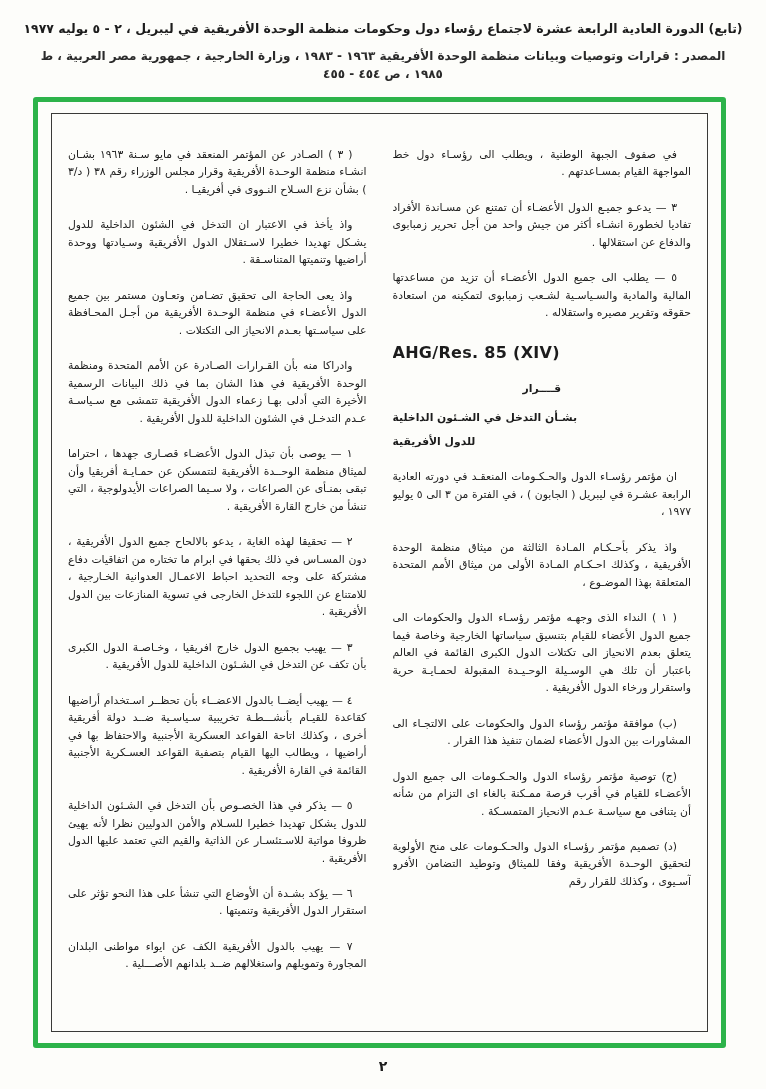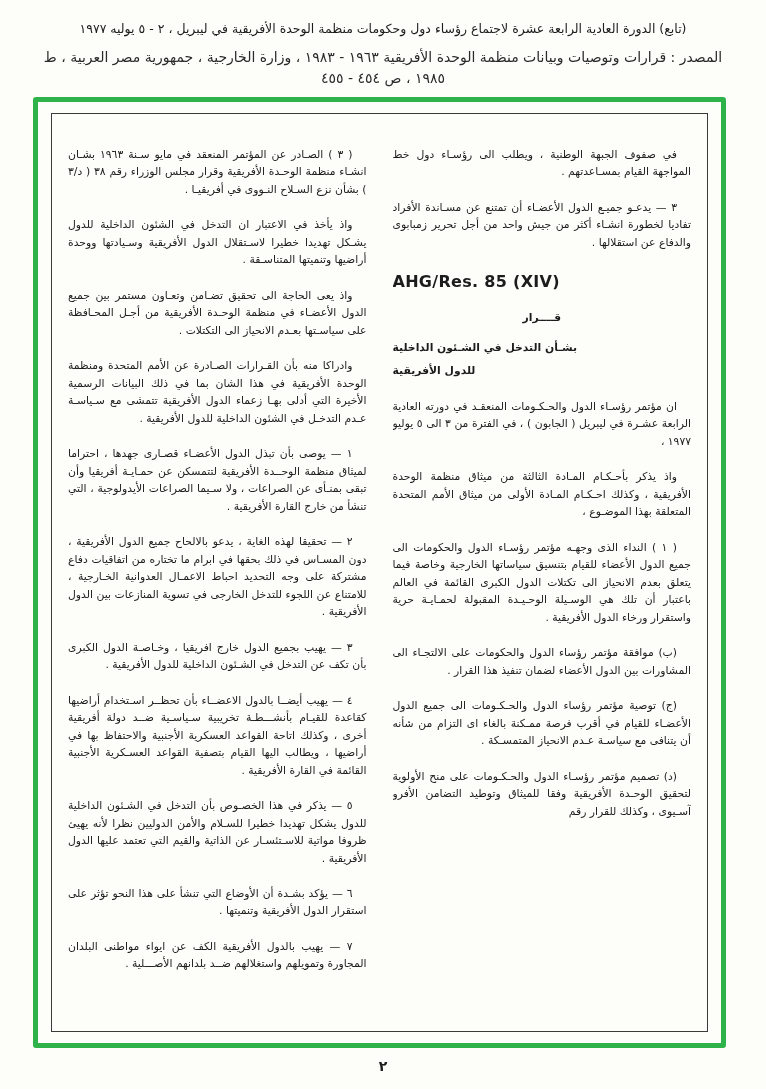--- a/index.html
+++ b/index.html
@@ -19,29 +19,29 @@
   }
   .page{width:766px;height:1089px;position:relative;}
 
   
   .header{
     padding-top:20px;
     text-align:center;
   }
   .header-line1{
     font-size:12.5px;
-    font-weight:normal;
+    font-weight:bold;
     letter-spacing:0;
     line-height:1.5;
     padding:0 8px;
   }
   .header-rule-space{height:8px;}
   .header-line2{
-    font-size:14px;
-    font-weight:normal;
+    font-size:12px;
+    font-weight:bold;
     color:#2a2a2a;
     line-height:1.5;
     padding:0 40px;
   }
 
   
   .green-frame{
     position:absolute;
     left:33px;
     top:97px;
@@ -123,20 +123,21 @@
     <div class="header-rule-space"></div>
     <div class="header-line2">المصدر : قرارات وتوصيات وبيانات منظمة الوحدة الأفريقية ١٩٦٣ - ١٩٨٣ ، وزارة الخارجية ، جمهورية مصر العربية ، ط ١٩٨٥ ، ص ٤٥٤ - ٤٥٥</div>
   </div>
 
   <div class="green-frame">
     <div class="inner-frame">
       <div class="columns">
         <div class="col col-right">
             <p class="block paragraph">في صفوف الجبهة الوطنية ، ويطلب الى رؤسـاء دول خط المواجهة القيام بمسـاعدتهم .</p>
             <p class="block paragraph">٣ — يدعـو جميـع الدول الأعضـاء أن تمتنع عن مسـاندة الأفراد تفاديا لخطورة انشـاء أكثر من جيش واحد من أجل تحرير زمبابوى والدفاع عن استقلالها .</p>
+            <p class="block paragraph">٥ — يطلب الى جميع الدول الأعضـاء أن تزيد من مساعدتها المالية والمادية والسـياسـية لشـعب زمبابوى لتمكينه من استعادة حقوقه وتقرير مصيره واستقلاله .</p>
             <p class="block code">AHG/Res. 85 (XIV)</p>
             <p class="block heading-center">قــــرار</p>
             <p class="block heading-sub">بشـأن التدخل في الشـئون الداخلية</p>
             <p class="block heading-sub">للدول الأفريقية</p>
             <p class="block paragraph">ان مؤتمر رؤسـاء الدول والحـكـومات المنعقـد في دورته العادية الرابعة عشـرة في ليبريل ( الجابون ) ، في الفترة من ٣ الى ٥ يوليو ١٩٧٧ ،</p>
             <p class="block paragraph">واذ يذكر بأحـكـام المـادة الثالثة من ميثاق منظمة الوحدة الأفريقية ، وكذلك احـكـام المـادة الأولى من ميثاق الأمم المتحدة المتعلقة بهذا الموضـوع ،</p>
             <p class="block paragraph">( ١ ) النداء الذى وجهـه مؤتمر رؤسـاء الدول والحكومات الى جميع الدول الأعضاء للقيام بتنسيق سياساتها الخارجية وخاصة فيما يتعلق بعدم الانحياز الى تكتلات الدول الكبرى القائمة في العالم باعتبار أن تلك هي الوسـيلة الوحـيـدة المقبولة لحمـايـة حرية واستقرار ورخاء الدول الأفريقية .</p>
             <p class="block paragraph">(ب) موافقة مؤتمر رؤساء الدول والحكومات على الالتجـاء الى المشاورات بين الدول الأعضاء لضمان تنفيذ هذا القرار .</p>
             <p class="block paragraph">(ج) توصية مؤتمر رؤساء الدول والحـكـومات الى جميع الدول الأعضـاء للقيام في أقرب فرصة ممـكنة بالغاء اى التزام من شأنه أن يتنافى مع سياسـة عـدم الانحياز المتمسـكة .</p>
             <p class="block paragraph">(د) تصميم مؤتمر رؤسـاء الدول والحـكـومات على منح الأولوية لتحقيق الوحـدة الأفريقية وفقا للميثاق وتوطيد التضامن الأفرو آسـيوى ، وكذلك للقرار رقم</p>

